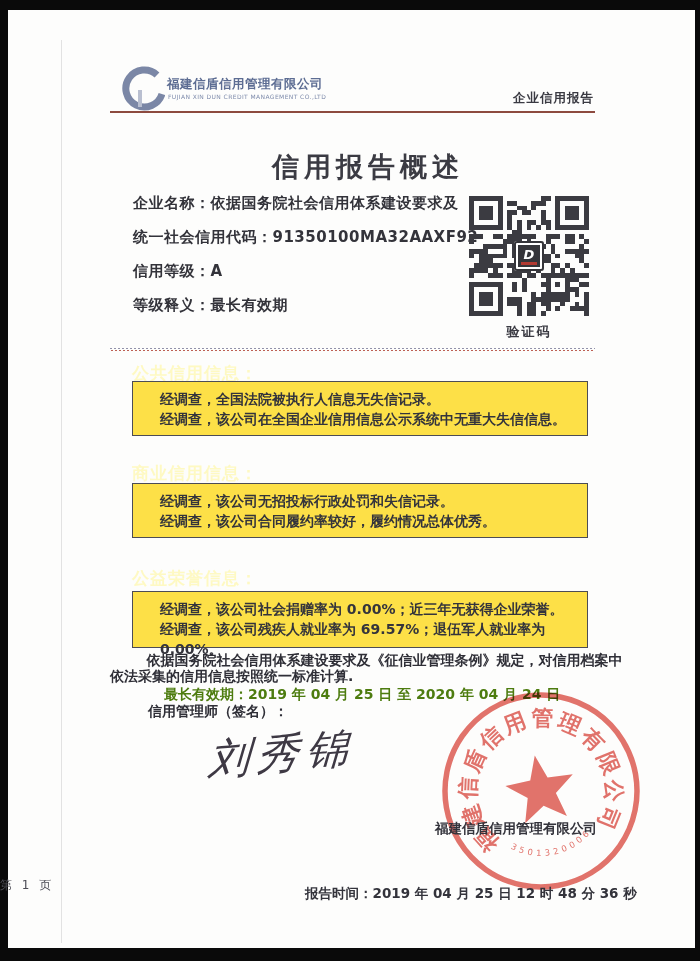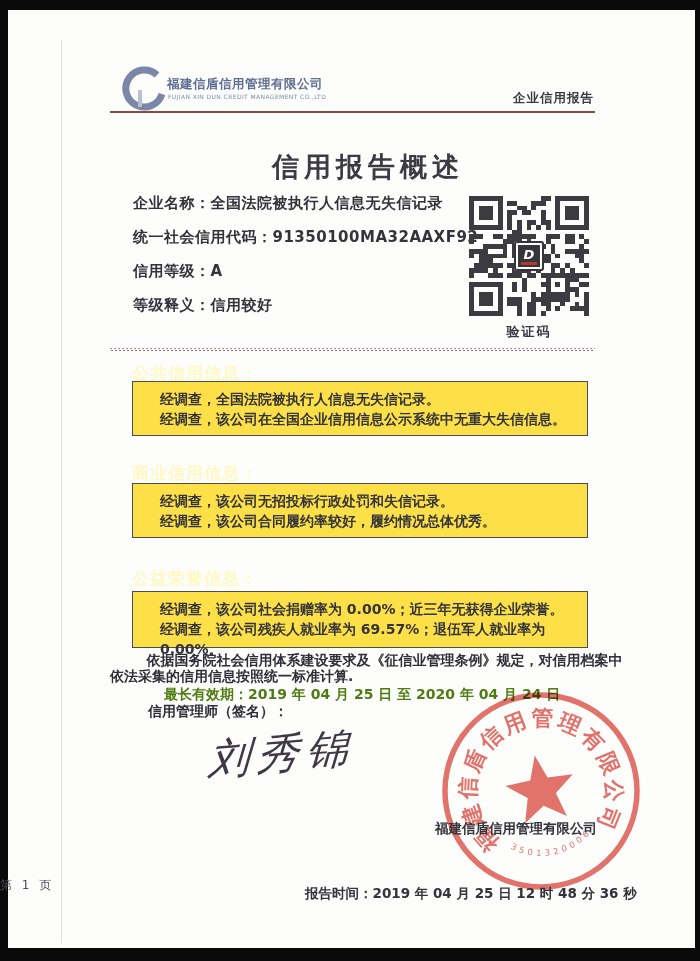--- a/index.html
+++ b/index.html
@@ -77,24 +77,24 @@
       <rect x="21" y="24" width="4" height="17" fill="#b9bfd0"></rect>
     </svg>
   </div>
   <div class="brand-cn">福建信盾信用管理有限公司</div>
   <div class="brand-en">FUJIAN XIN DUN CREDIT MANAGEMENT CO.,LTD</div>
   <div class="report-type">企业信用报告</div>
   <div class="header-rule"></div>
 
   <h1 class="title">信用报告概述</h1>
 
-  <div class="info-line i0"><span>企业名称：</span><span>全国法院被执行人信息无失信记录</span></div>
+  <div class="info-line i0"><span>企业名称：</span><span>依据国务院社会信用体系建设要求及</span></div>
   <div class="info-line i1"><span>统一社会信用代码：</span><span>91350100MA32AAXF92</span></div>
   <div class="info-line i2"><span>信用等级：</span><span>A</span></div>
-  <div class="info-line i3"><span>等级释义：</span><span>信用较好</span></div>
+  <div class="info-line i3"><span>等级释义：</span><span>最长有效期</span></div>
 
   <div class="qr-wrap">
     <svg id="qr-svg" viewBox="0 0 25 25" shape-rendering="crispEdges">
         <rect x="0" y="0" width="1" height="1" fill="#3b3b41"></rect>
         <rect x="1" y="0" width="1" height="1" fill="#3b3b41"></rect>
         <rect x="2" y="0" width="1" height="1" fill="#3b3b41"></rect>
         <rect x="3" y="0" width="1" height="1" fill="#3b3b41"></rect>
         <rect x="4" y="0" width="1" height="1" fill="#3b3b41"></rect>
         <rect x="5" y="0" width="1" height="1" fill="#3b3b41"></rect>
         <rect x="6" y="0" width="1" height="1" fill="#3b3b41"></rect>

